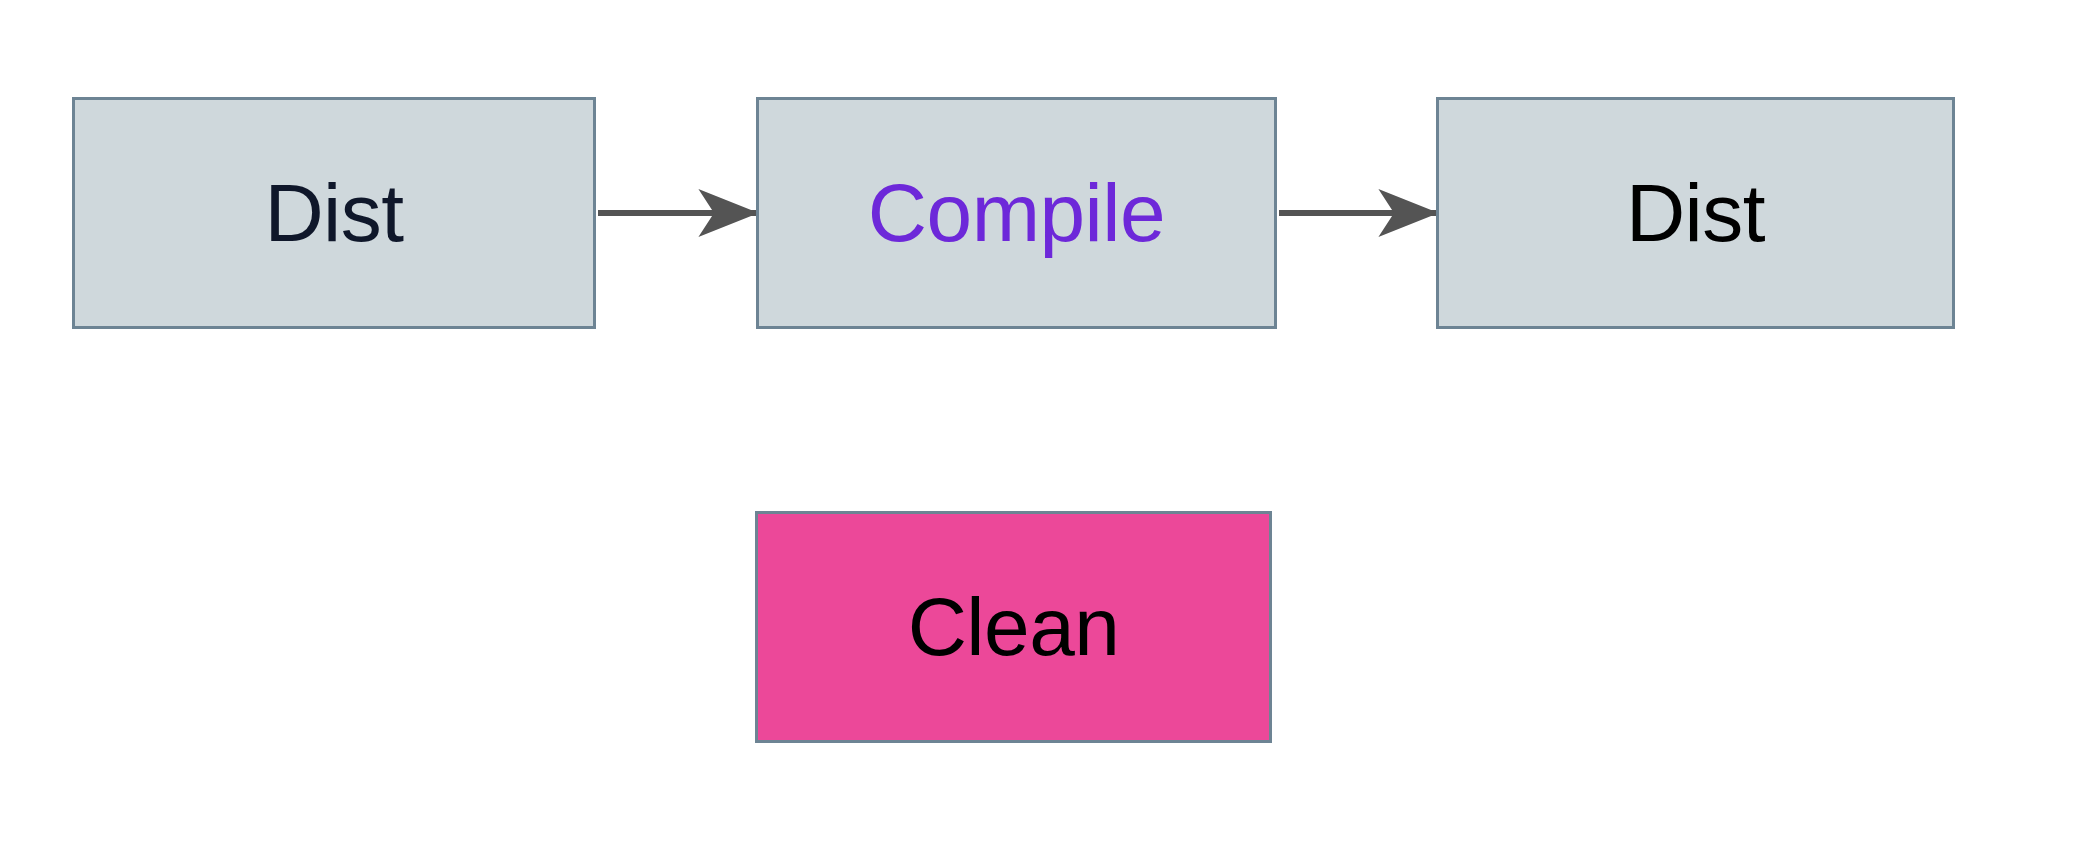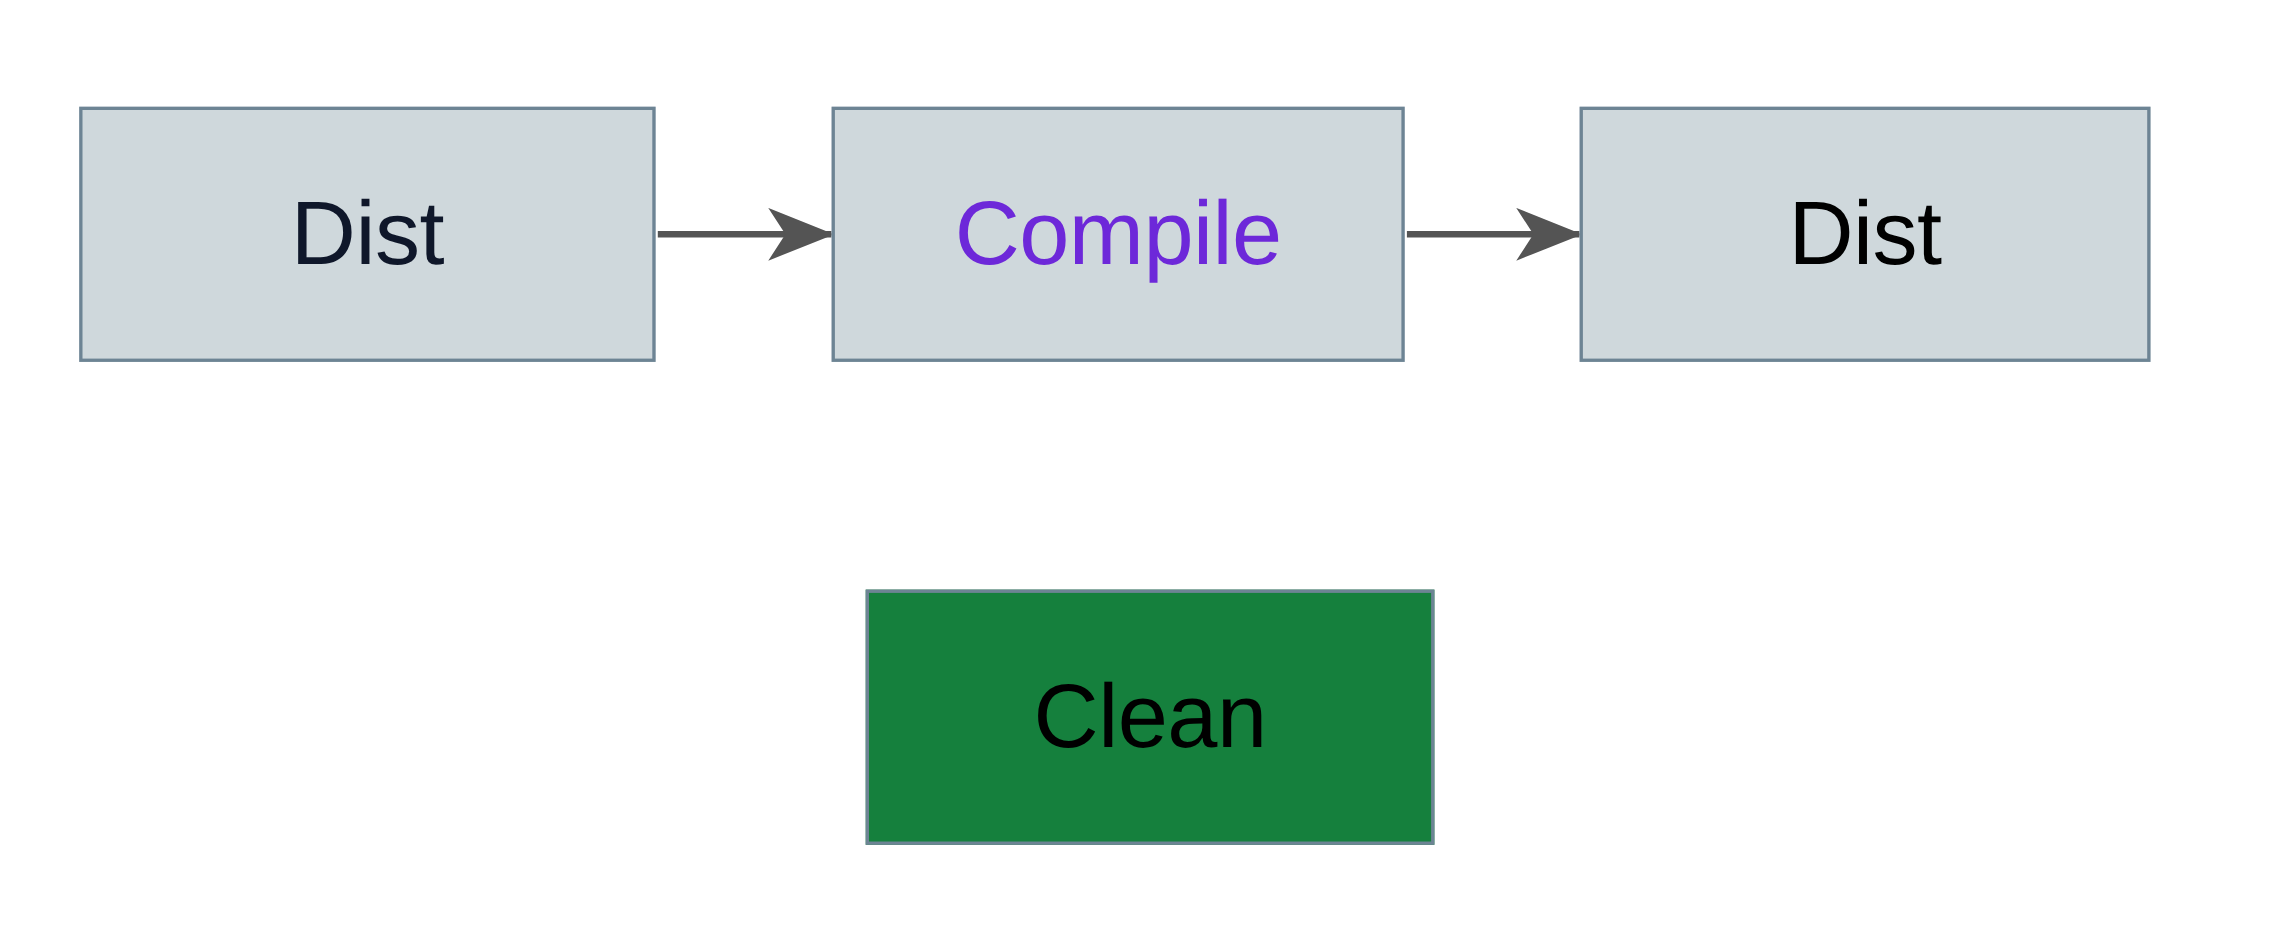--- a/index.html
+++ b/index.html
@@ -67,18 +67,18 @@
   <div id="nodes-group">
       <div class="node" style="left: 72px; top: 97px; width: 524px; height: 232px; background: rgb(207, 216, 220); border-color: rgb(109, 132, 148);">
         <span class="node-label" style="color: #0f172a;">Dist</span>
       </div>
       <div class="node" style="left: 756px; top: 97px; width: 521px; height: 232px; background: rgb(207, 216, 220); border-color: rgb(109, 132, 148);">
         <span class="node-label" style="color: #6d28d9;">Compile</span>
       </div>
       <div class="node" style="left: 1436px; top: 97px; width: 519px; height: 232px; background: rgb(207, 216, 220); border-color: rgb(109, 132, 148);">
         <span class="node-label" style="color: rgb(0, 0, 0);">Dist</span>
       </div>
-      <div class="node" style="left: 787px; top: 511px; width: 517px; height: 232px; background: #15803d; border-color: rgb(109, 132, 148); margin-top: 25px;">
+      <div class="node" style="left: 755px; top: 511px; width: 517px; height: 232px; background: #ec4899; border-color: rgb(109, 132, 148);">
         <span class="node-label" style="color: rgb(0, 0, 0);">Clean</span>
       </div>
     </div>
 
 </div>
 
 </body></html>

